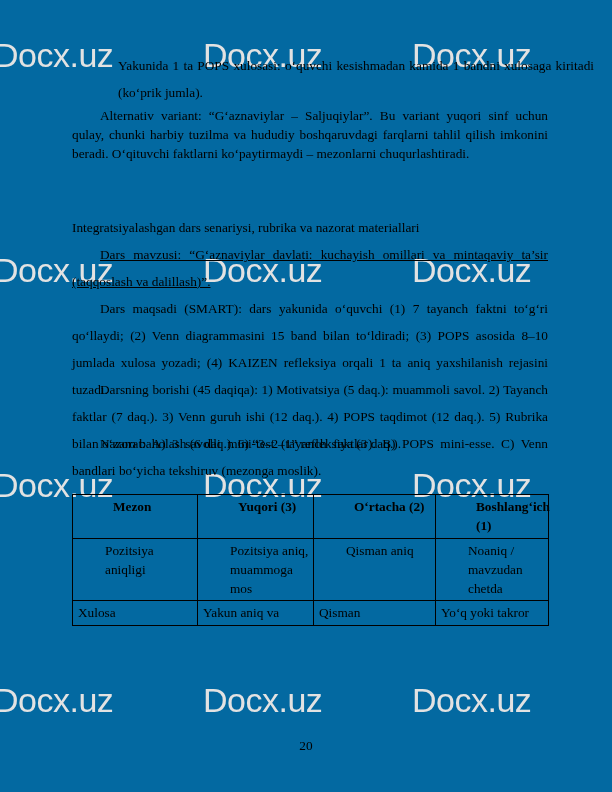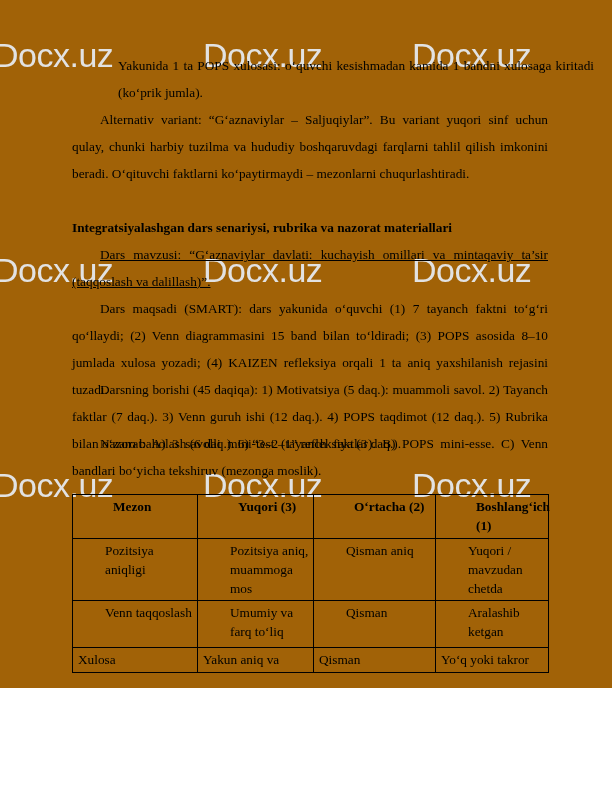--- a/index.html
+++ b/index.html
@@ -7,23 +7,23 @@
     padding: 0;
     background: #ffffff;
   }
   body {
     font-family: "Liberation Serif", "DejaVu Serif", serif;
     color: #000000;
   }
   #page {
     position: relative;
     width: 612px;
-    height: 688px;
+    height: 792px;
     overflow: hidden;
-    background: #a16207;
+    background: #0369a1;
   }
 
   
   #watermark-layer {
     position: absolute;
     top: 0; left: 0;
     width: 612px;
     height: 792px;
     overflow: hidden;
     pointer-events: none;
@@ -53,21 +53,21 @@
     font-size: 13.3px;
     line-height: 1;
     text-align: justify;
     text-justify: inter-word;
     white-space: normal;
   }
   .tb.last-line, .tb.noj {
     text-align: left;
   }
   .indent { text-indent: 28px; }
-  .bold   { font-weight: bold; }
+  .bold   { font-weight: normal; }
 
   
   #rubric-table {
     position: absolute;
     left: 72px;
     top: 494px;
     width: 476px;
     border-collapse: collapse;
     table-layout: fixed;
     font-size: 13.3px;
@@ -137,21 +137,21 @@
 
     <span class="wm" style="left:-6px;  top:681px;">Docx.uz</span>
     <span class="wm" style="left:203px; top:681px;">Docx.uz</span>
     <span class="wm" style="left:412px; top:681px;">Docx.uz</span>
   </div>
 
   <div id="content">
 
     <div class="tb" style="top:52px; line-height:27px;margin-left:46px;">Yakunida 1 ta POPS xulosasi: o‘quvchi kesishmadan kamida 1 bandni xulosaga kiritadi (ko‘prik jumla).</div>
 
-    <div class="tb indent" style="top:106px; line-height:27px;">Alternativ variant: “G‘aznaviylar – Saljuqiylar”. Bu variant yuqori sinf uchun qulay, chunki harbiy tuzilma va hududiy boshqaruvdagi farqlarni tahlil qilish imkonini beradi. O‘qituvchi faktlarni ko‘paytirmaydi – mezonlarni chuqurlashtiradi.</div>
+    <div class="tb indent" style="top:106px; line-height:19px;">Alternativ variant: “G‘aznaviylar – Saljuqiylar”. Bu variant yuqori sinf uchun qulay, chunki harbiy tuzilma va hududiy boshqaruvdagi farqlarni tahlil qilish imkonini beradi. O‘qituvchi faktlarni ko‘paytirmaydi – mezonlarni chuqurlashtiradi.</div>
 
     <div class="tb bold noj" style="top:214px; line-height:27px;">Integratsiyalashgan dars senariysi, rubrika va nazorat materiallari</div>
 
     <div class="tb indent" style="top:241px; line-height:27px;text-decoration:underline;">Dars mavzusi: “G‘aznaviylar davlati: kuchayish omillari va mintaqaviy ta’sir (taqqoslash va dalillash)”.</div>
 
     <div class="tb indent" style="top:295px; line-height:27px;">Dars maqsadi (SMART): dars yakunida o‘quvchi (1) 7 tayanch faktni to‘g‘ri qo‘llaydi; (2) Venn diagrammasini 15 band bilan to‘ldiradi; (3) POPS asosida 8–10 jumlada xulosa yozadi; (4) KAIZEN refleksiya orqali 1 ta aniq yaxshilanish rejasini tuzadi.</div>
 
     <div class="tb indent" style="top:376px; line-height:27px;">Darsning borishi (45 daqiqa): 1) Motivatsiya (5 daq.): muammoli savol. 2) Tayanch faktlar (7 daq.). 3) Venn guruh ishi (12 daq.). 4) POPS taqdimot (12 daq.). 5) Rubrika bilan o‘zaro baholash (6 daq.). 6) “3–2–1” refleksiya (3 daq.).</div>
 
     <div class="tb indent" style="top:430px; line-height:27px;">Nazorat: A) 3 savolli mini-test (tayanch faktlar). B) POPS mini-esse. C) Venn bandlari bo‘yicha tekshiruv (mezonga moslik).</div>
@@ -172,27 +172,21 @@
           <th>Yuqori (3)</th>
           <th>O‘rtacha (2)</th>
           <th>Boshlang‘ich (1)</th>
         </tr>
       </thead>
       <tbody>
         <tr class="data-row">
           <td>Pozitsiya aniqligi</td>
           <td>Pozitsiya aniq, muammoga mos</td>
           <td>Qisman aniq</td>
-          <td>Yuqori / mavzudan chetda</td>
-        </tr>
-        <tr class="data-row">
-          <td>Venn taqqoslash</td>
-          <td>Umumiy va farq to‘liq</td>
-          <td>Qisman</td>
-          <td>Aralashib ketgan</td>
+          <td>Noaniq / mavzudan chetda</td>
         </tr>
         <tr class="clipped-row">
           <td>Xulosa</td>
           <td>Yakun aniq va</td>
           <td>Qisman</td>
           <td>Yo‘q yoki takror</td>
         </tr>
       </tbody>
     </table>
   </div>

